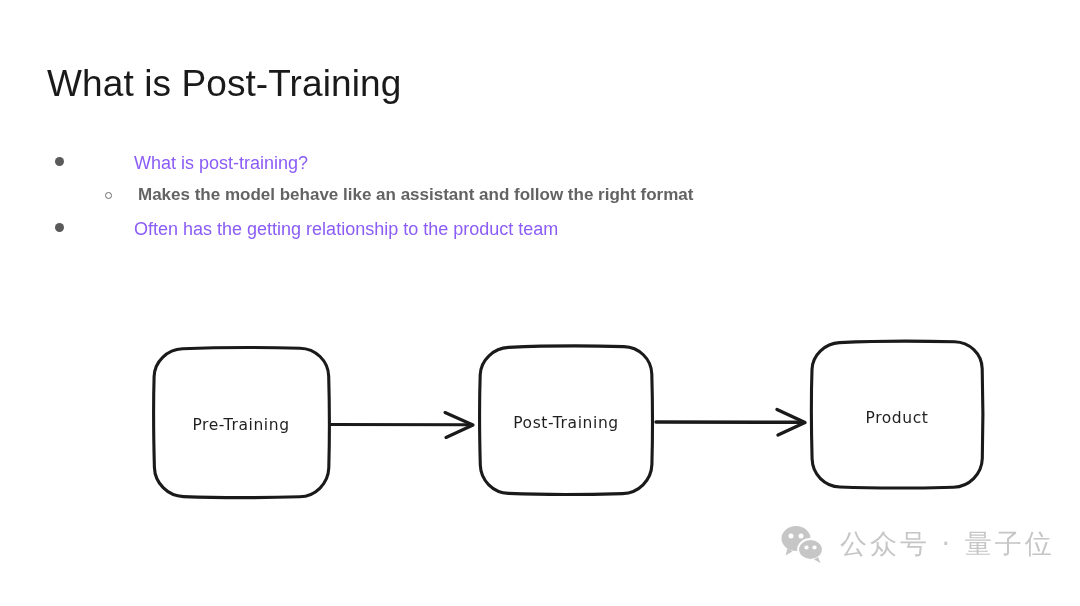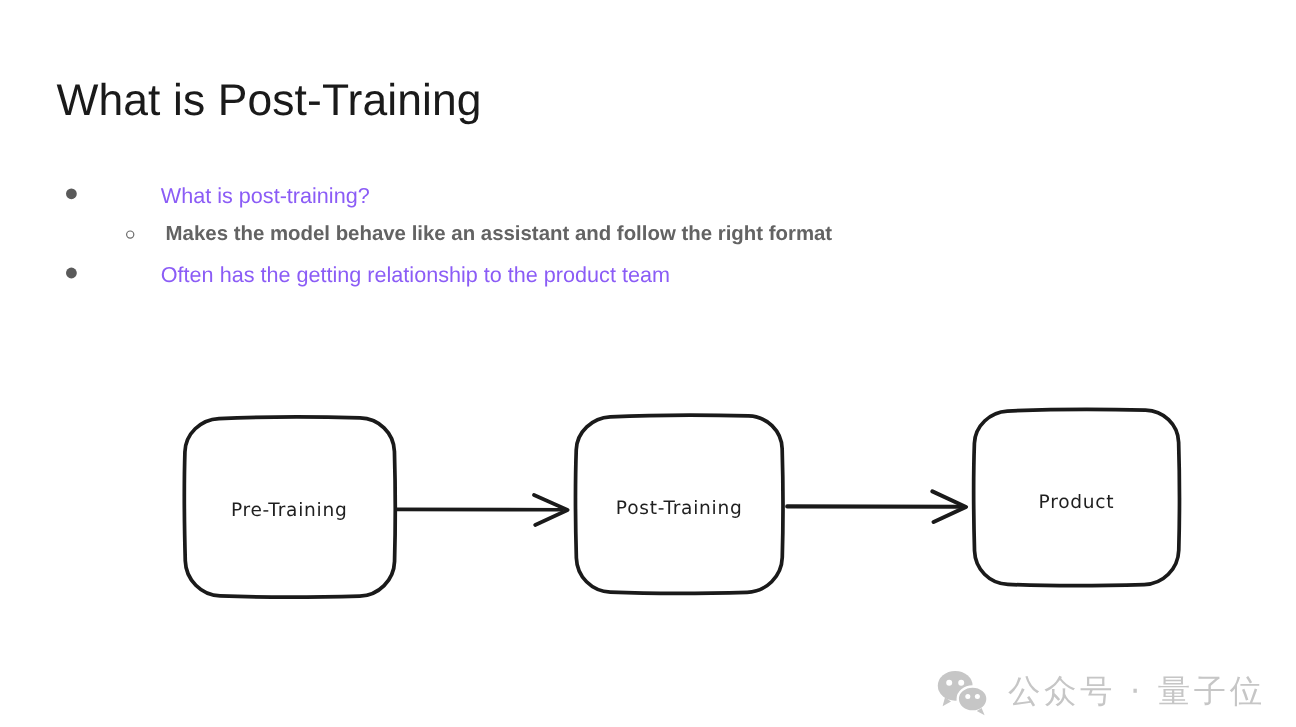--- a/index.html
+++ b/index.html
@@ -106,21 +106,21 @@
     font-family: "DejaVu Sans", sans-serif;
     font-size: 15.5px;
     fill: #1f1f1f;
     letter-spacing: 0.6px;
   }
 
   
   .watermark {
     position: absolute;
     left: 780px;
-    top: 557px;
+    top: 524px;
     display: flex;
     align-items: center;
     gap: 14px;
     opacity: 1;
   }
   .wm-icon {
     width: 46px;
     height: 40px;
     position: relative;
     flex: 0 0 auto;

